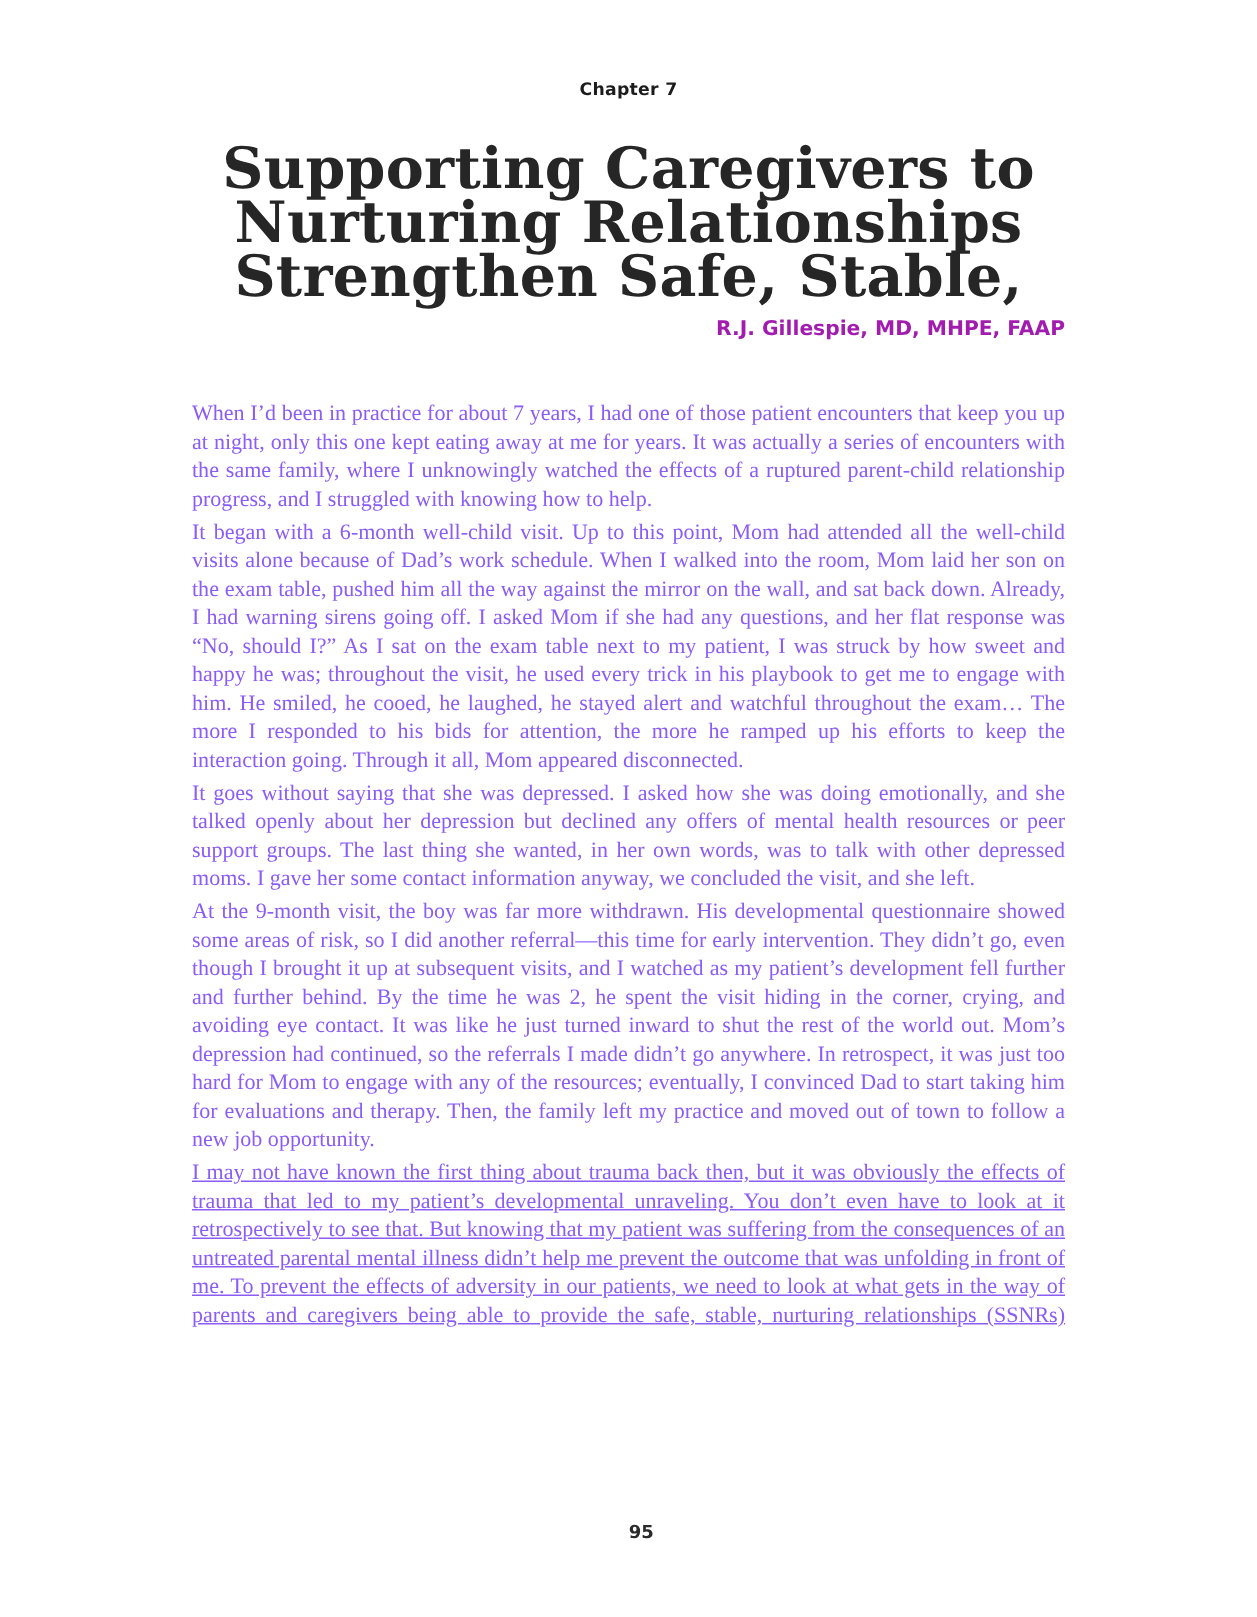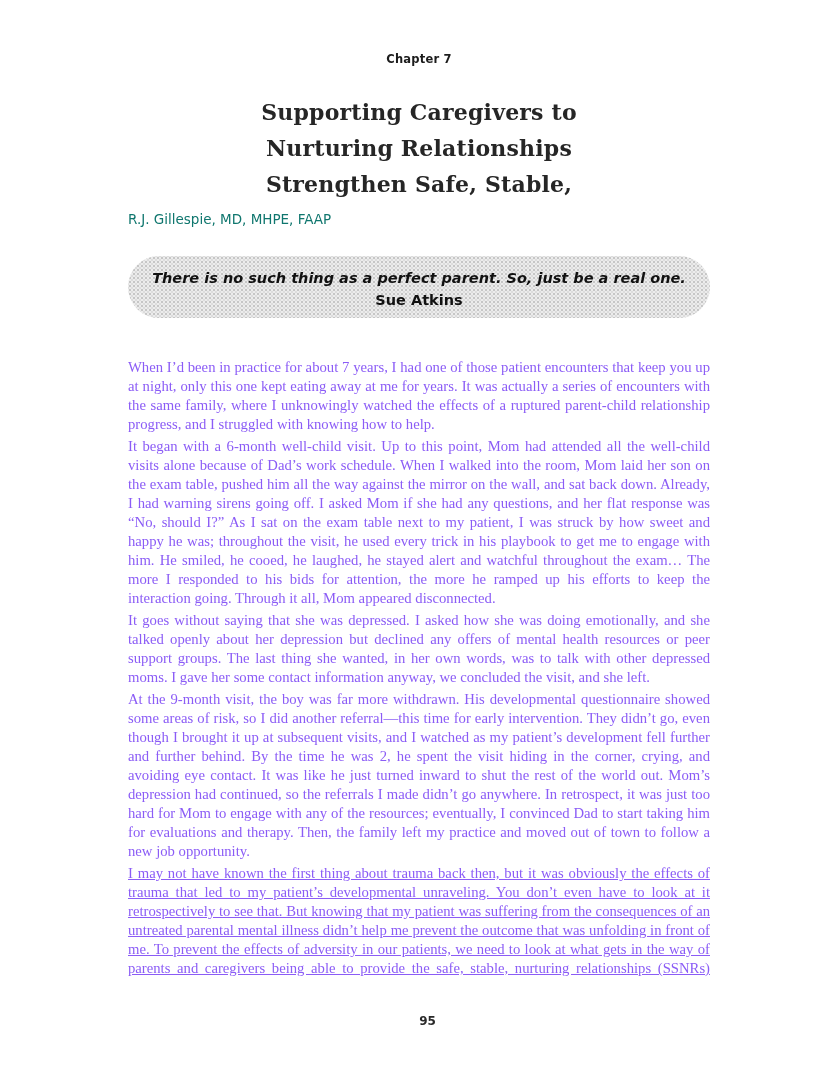--- a/index.html
+++ b/index.html
@@ -27,33 +27,33 @@
     font-size: 11.5px;
     font-weight: 600;
     letter-spacing: 0.2px;
     color: #1c1c1c;
   }
   .title {
     margin: 28px 0 0 0;
     text-align: center;
     font-family: "DejaVu Serif", "Liberation Serif", serif;
     font-weight: 700;
-    font-size: 22px;
+    font-size: 38px;
     line-height: 36px;
     color: #262626;
     letter-spacing: 0.2px;
   }
   .title .tline { display: block; }
   .author {
     margin-top: 9px;
-    text-align: left;
+    text-align: right;
     font-family: "DejaVu Sans", "Liberation Sans", sans-serif;
     font-size: 13.5px;
-    font-weight: 400;
-    color: #0f766e;
+    font-weight: 700;
+    color: #a21caf;
   }
   .quote-box {
     box-sizing: border-box;
     width: 582px;
     height: 62px;
     margin-top: 29px;
     border-radius: 31px;
     background-color: #ececec;
     background-image:
       radial-gradient(#c6c6c6 0.8px, transparent 0.95px),
@@ -114,24 +114,20 @@
     <div class="chapter-label">Chapter 7</div>
 
     <h1 class="title">
       <span class="tline">Supporting Caregivers to</span>
       <span class="tline">Nurturing Relationships</span>
       <span class="tline">Strengthen Safe, Stable,</span>
     </h1>
 
     <div class="author">R.J. Gillespie, MD, MHPE, FAAP</div>
 
-    <div class="quote-box">
-      <div class="quote-text">There is no such thing as a perfect parent. So, just be a real one.</div>
-      <div class="quote-attr">Sue Atkins</div>
-    </div>
 
     <div class="body-text">
       <p>When I’d been in practice for about 7 years, I had one of those patient encounters that keep you up at night, only this one kept eating away at me for years. It was actually a series of encounters with the same family, where I unknowingly watched the effects of a ruptured parent-child relationship progress, and I struggled with knowing how to help.</p>
       <p>It began with a 6-month well-child visit. Up to this point, Mom had attended all the well-child visits alone because of Dad’s work schedule. When I walked into the room, Mom laid her son on the exam table, pushed him all the way against the mirror on the wall, and sat back down. Already, I had warning sirens going off. I asked Mom if she had any questions, and her flat response was “No, should I?” As I sat on the exam table next to my patient, I was struck by how sweet and happy he was; throughout the visit, he used every trick in his playbook to get me to engage with him. He smiled, he cooed, he laughed, he stayed alert and watchful throughout the exam… The more I responded to his bids for attention, the more he ramped up his efforts to keep the interaction going. Through it all, Mom appeared disconnected.</p>
       <p>It goes without saying that she was depressed. I asked how she was doing emotionally, and she talked openly about her depression but declined any offers of mental health resources or peer support groups. The last thing she wanted, in her own words, was to talk with other depressed moms. I gave her some contact information anyway, we concluded the visit, and she left.</p>
       <p>At the 9-month visit, the boy was far more withdrawn. His developmental questionnaire showed some areas of risk, so I did another referral—this time for early intervention. They didn’t go, even though I brought it up at subsequent visits, and I watched as my patient’s development fell further and further behind. By the time he was 2, he spent the visit hiding in the corner, crying, and avoiding eye contact. It was like he just turned inward to shut the rest of the world out. Mom’s depression had continued, so the referrals I made didn’t go anywhere. In retrospect, it was just too hard for Mom to engage with any of the resources; eventually, I convinced Dad to start taking him for evaluations and therapy. Then, the family left my practice and moved out of town to follow a new job opportunity.</p>
       <p class="cont">I may not have known the first thing about trauma back then, but it was obviously the effects of trauma that led to my patient’s developmental unraveling. You don’t even have to look at it retrospectively to see that. But knowing that my patient was suffering from the consequences of an untreated parental mental illness didn’t help me prevent the outcome that was unfolding in front of me. To prevent the effects of adversity in our patients, we need to look at what gets in the way of parents and caregivers being able to provide the safe, stable, nurturing relationships (SSNRs)</p>
     </div>
   </div>
 

